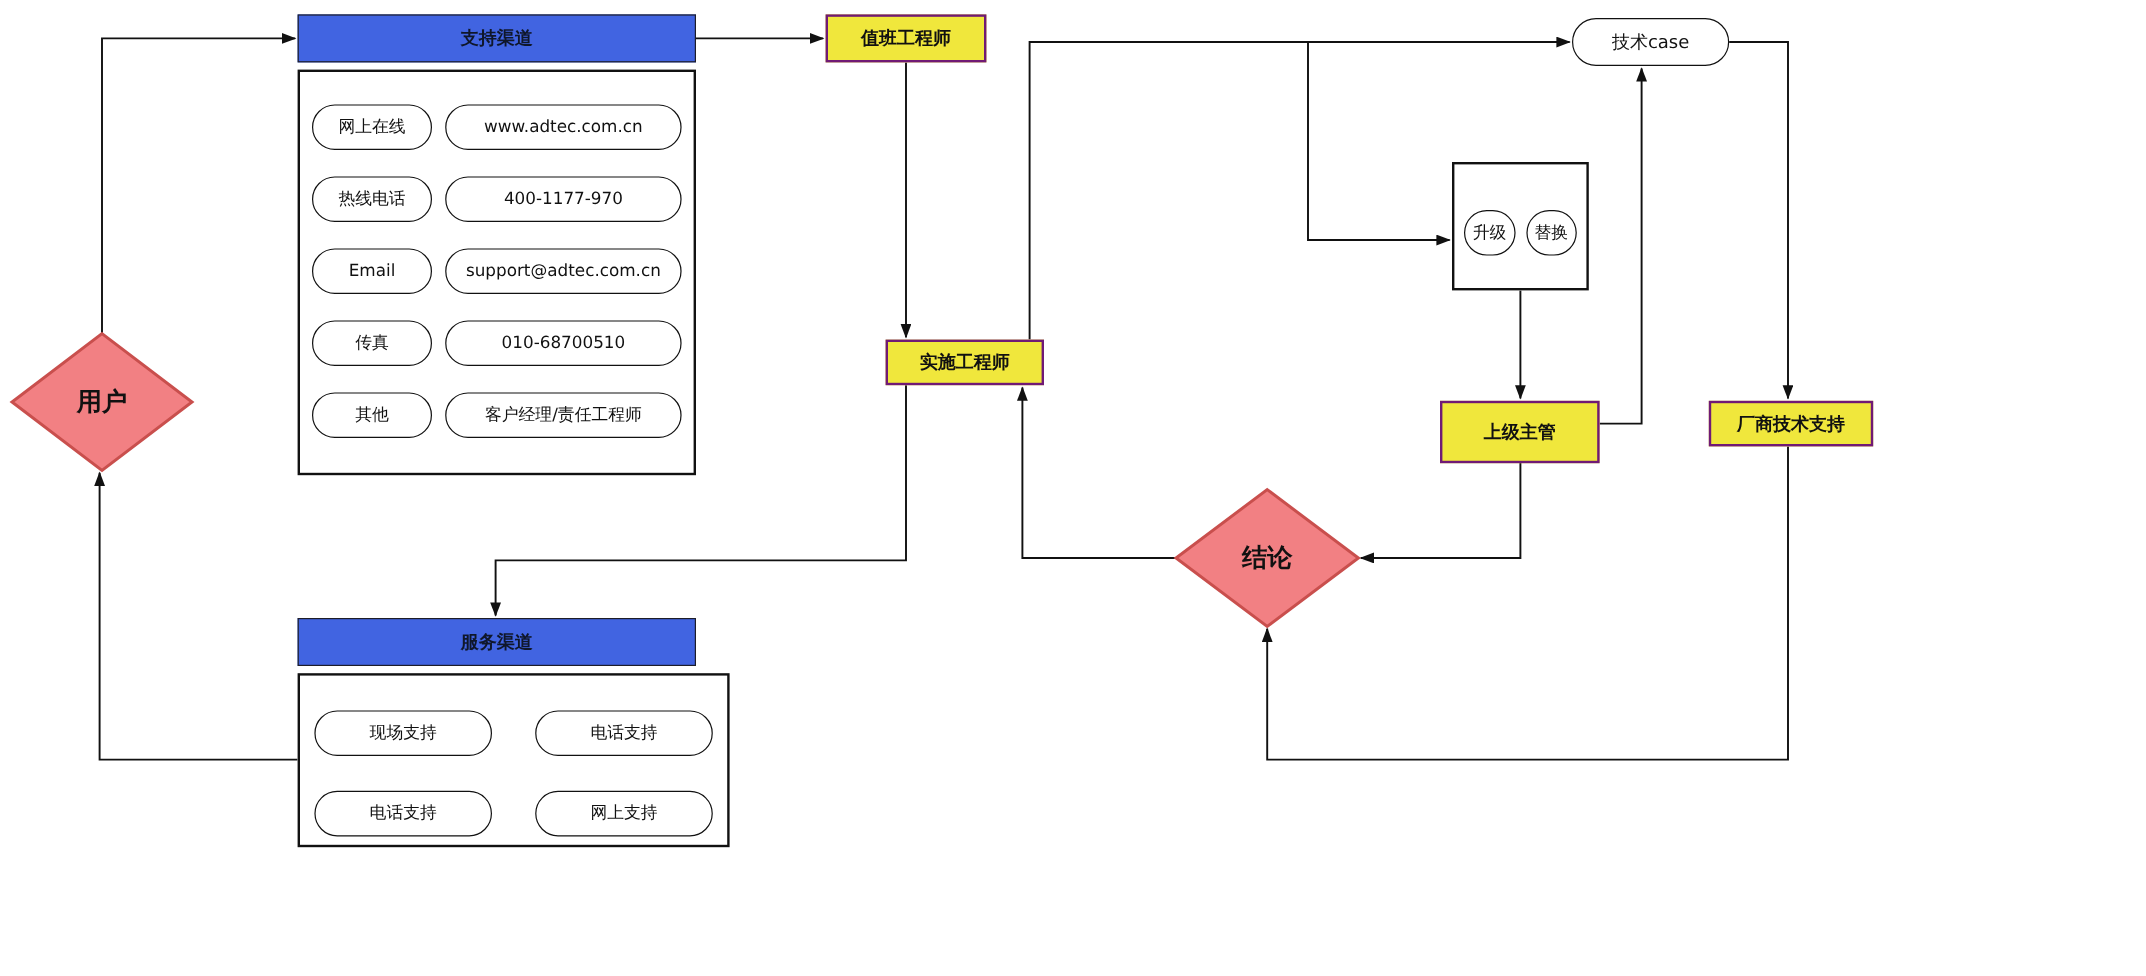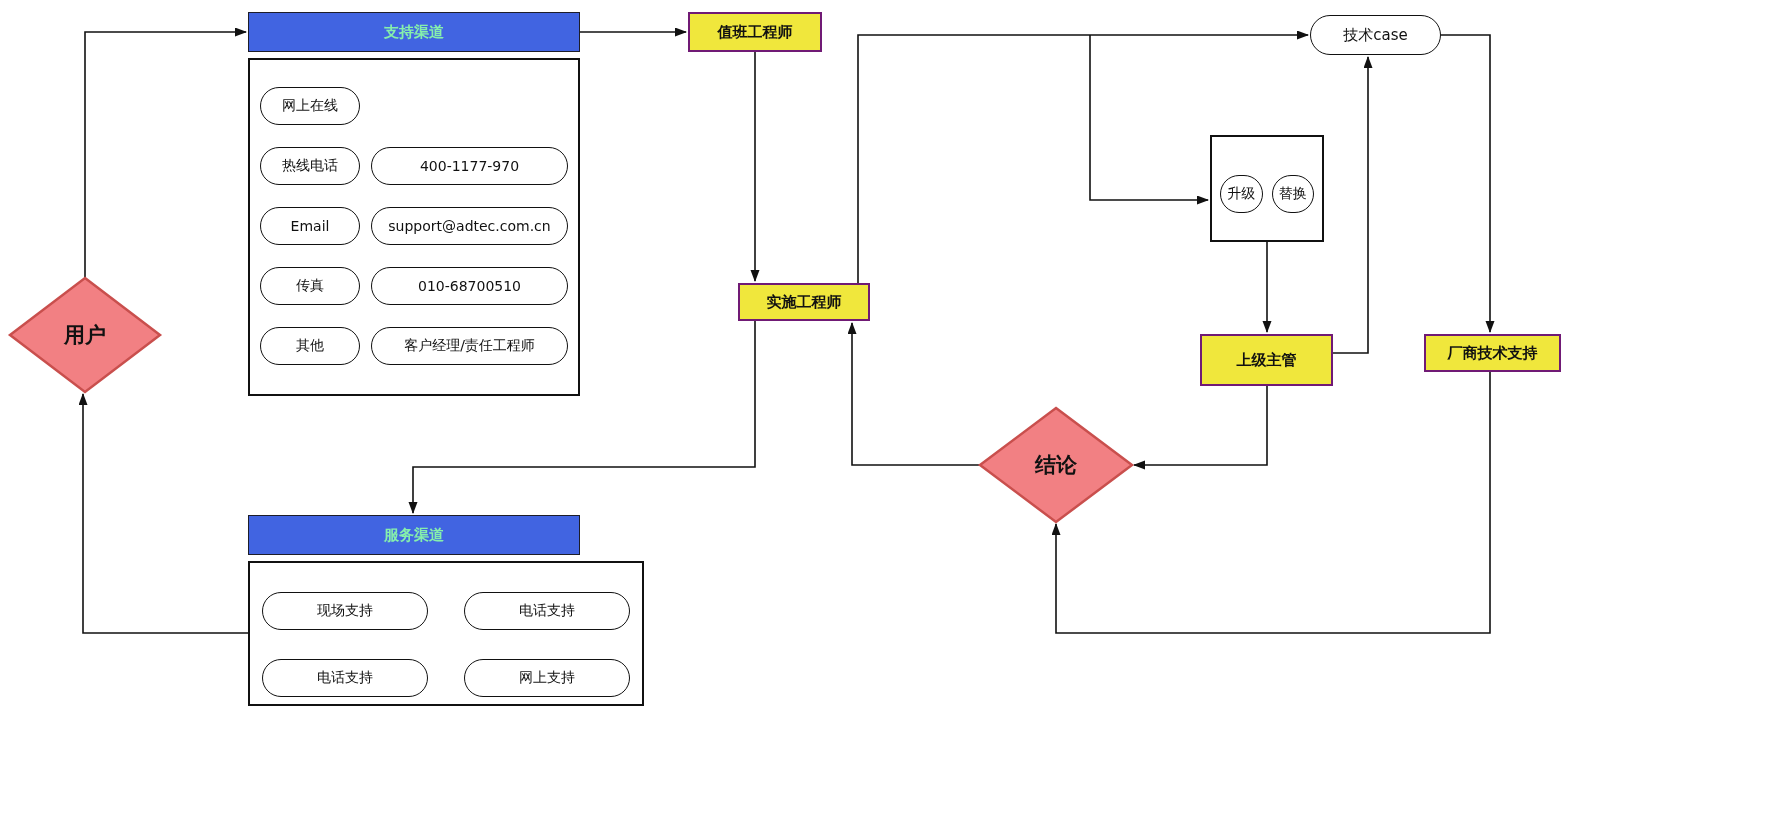--- a/index.html
+++ b/index.html
@@ -1,21 +1,21 @@
 <!DOCTYPE html>
 <html><head>
 <meta charset="utf-8">
 <style>
   * { margin:0; padding:0; box-sizing:border-box; }
   html,body { background:#ffffff; }
   body { font-family:"DejaVu Sans","Liberation Sans",sans-serif; color:#111; }
   .canvas { position:relative; width:1788px; height:813px; background:#fff; overflow:hidden; }
   .wires { position:absolute; left:0; top:0; }
   .node { position:absolute; display:flex; align-items:center; justify-content:center; text-align:center; }
-  .blue-header { background:#4164e1; border:1px solid #1d1d29; font-weight:bold; font-size:15px; color:#86efac; }
+  .blue-header { background:#4164e1; border:1px solid #1d1d29; font-weight:bold; font-size:15px; color:#0f172a; }
   .yellow { background:#f0e73c; border:2px solid #701a75; font-weight:bold; font-size:15px; }
   .white-box { position:absolute; background:#fff; border:2px solid #111; }
   .rounded { background:#fff; border:1.5px solid #111; border-radius:20px; font-size:15px; }
   .pill { background:#fff; border:1.5px solid #111; border-radius:19px; display:flex; align-items:center;
           justify-content:center; font-size:14px; height:38px; white-space:nowrap; }
   .support-box { display:flex; flex-direction:column; gap:22px; padding:27px 10px 0; }
   .s-row { display:flex; gap:11px; }
   .pill-label { flex:0 0 100px; }
   .pill-value { flex:1; }
   .service-box { display:grid; grid-template-columns:1fr 1fr; column-gap:36px; row-gap:21px; padding:29px 12px 0; }
@@ -55,20 +55,21 @@
     <polygon points="1056,408 1132,465 1056,522 980,465" fill="#f28083" stroke="#c94f4d" stroke-width="2.5"></polygon>
   </svg>
 
   <div class="node diamond-label" style="left:10px; top:278px; width:150px; height:114px;">用户</div>
 
   <div class="node blue-header" style="left:248px; top:12px; width:332px; height:40px;">支持渠道</div>
 
   <div class="white-box support-box" style="left:248px; top:58px; width:332px; height:338px;">
     <div class="s-row">
       <div class="pill pill-label">网上在线</div>
+      <div class="pill pill-value">www.adtec.com.cn</div>
     </div>
     <div class="s-row">
       <div class="pill pill-label">热线电话</div>
       <div class="pill pill-value">400-1177-970</div>
     </div>
     <div class="s-row">
       <div class="pill pill-label">Email</div>
       <div class="pill pill-value">support@adtec.com.cn</div>
     </div>
     <div class="s-row">
@@ -93,20 +94,20 @@
   </div>
 
   <div class="node yellow" style="left:1200px; top:334px; width:133px; height:52px;">上级主管</div>
 
   <div class="node yellow" style="left:1424px; top:334px; width:137px; height:38px;">厂商技术支持</div>
 
   <div class="node blue-header" style="left:248px; top:515px; width:332px; height:40px;">服务渠道</div>
 
   <div class="node diamond-label" style="left:980px; top:408px; width:152px; height:114px;">结论</div>
 
-  <div class="white-box service-box" style="left:248px; top:561px; width:396px; height:145px;">
+  <div class="white-box service-box" style="left:248px; top:561px; width:360px; height:145px;">
     <div class="pill">现场支持</div>
     <div class="pill">电话支持</div>
     <div class="pill">电话支持</div>
     <div class="pill">网上支持</div>
   </div>
 
 </div>
 
 </body></html>

